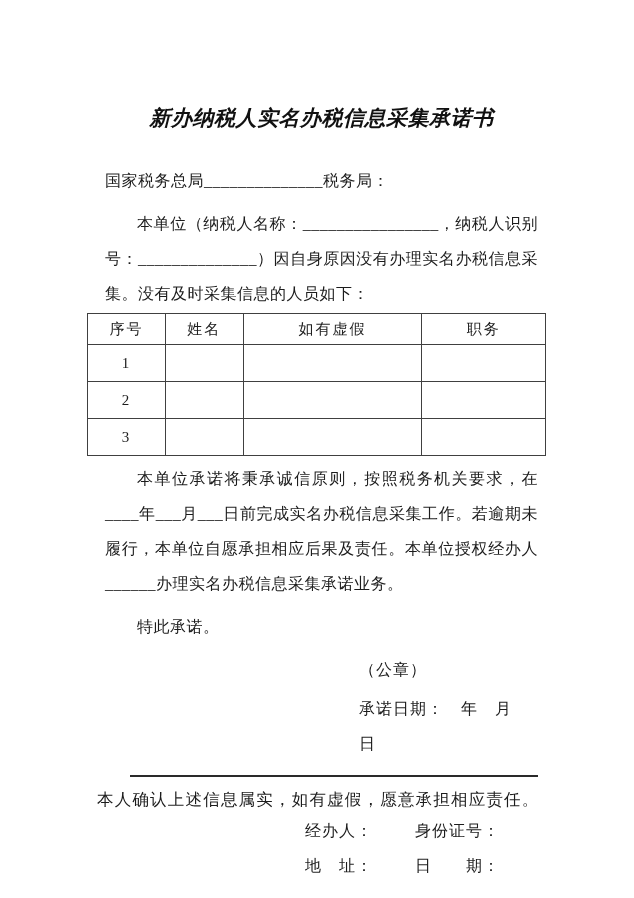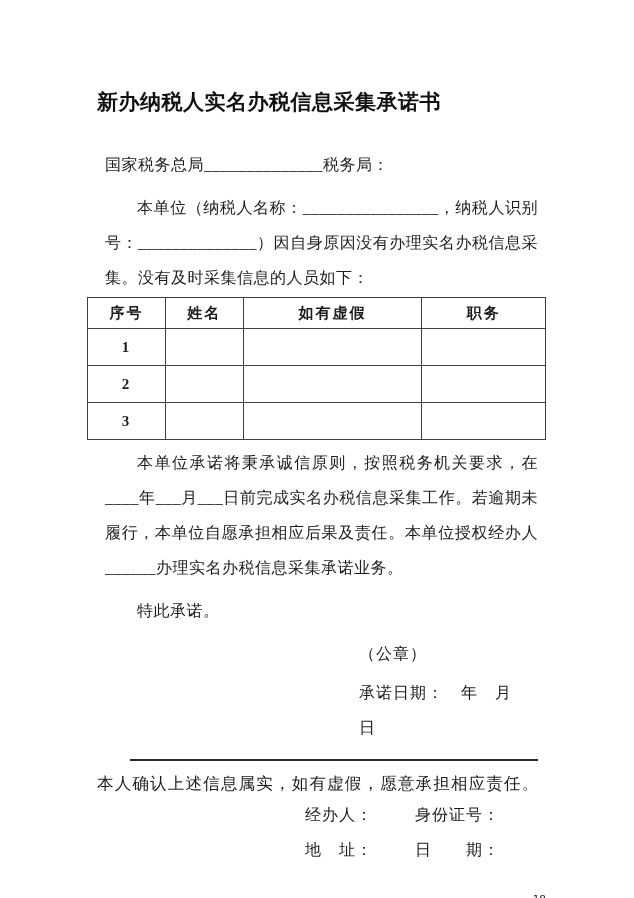--- a/index.html
+++ b/index.html
@@ -12,28 +12,29 @@
     width: 634px;
     height: 898px;
     box-sizing: border-box;
     background: #ffffff;
     color: #1c1c1c;
     padding: 88px 88px 0 97px;
     overflow: hidden;
     font-family: "Liberation Serif", "DejaVu Serif", serif;
   }
   .doc-title {
-    margin: 0;
+    margin: 16px;
     font-family: "Liberation Sans", "DejaVu Sans", sans-serif;
     font-weight: 700;
     font-size: 21px;
     line-height: 27px;
-    text-align: left;
+    text-align: center;
     letter-spacing: 0.5px;
     color: #111111;
+    font-style: italic;
   }
   .para {
     margin: 8px;
     font-size: 16px;
     line-height: 35px;
     text-align: justify;
     letter-spacing: 0.5px;
   }
   .salutation { margin-top: 32px; }
   .indent { text-indent: 2em; }
@@ -42,21 +43,21 @@
     margin-left: -10px;
     margin-top: -6px;
     border-collapse: collapse;
     table-layout: fixed;
   }
   .personnel-table th,
   .personnel-table td {
     border: 1px solid #404040;
     text-align: center;
     vertical-align: middle;
-    font-weight: 700;
+    font-weight: 400;
     font-size: 15px;
     letter-spacing: 2px;
     color: #1c1c1c;
     padding: 0;
   }
   .personnel-table th { height: 30px; }
   .personnel-table td { height: 36px; }
   .col-no { width: 17%; }
   .col-name { width: 17%; }
   .col-id { width: 39%; }

